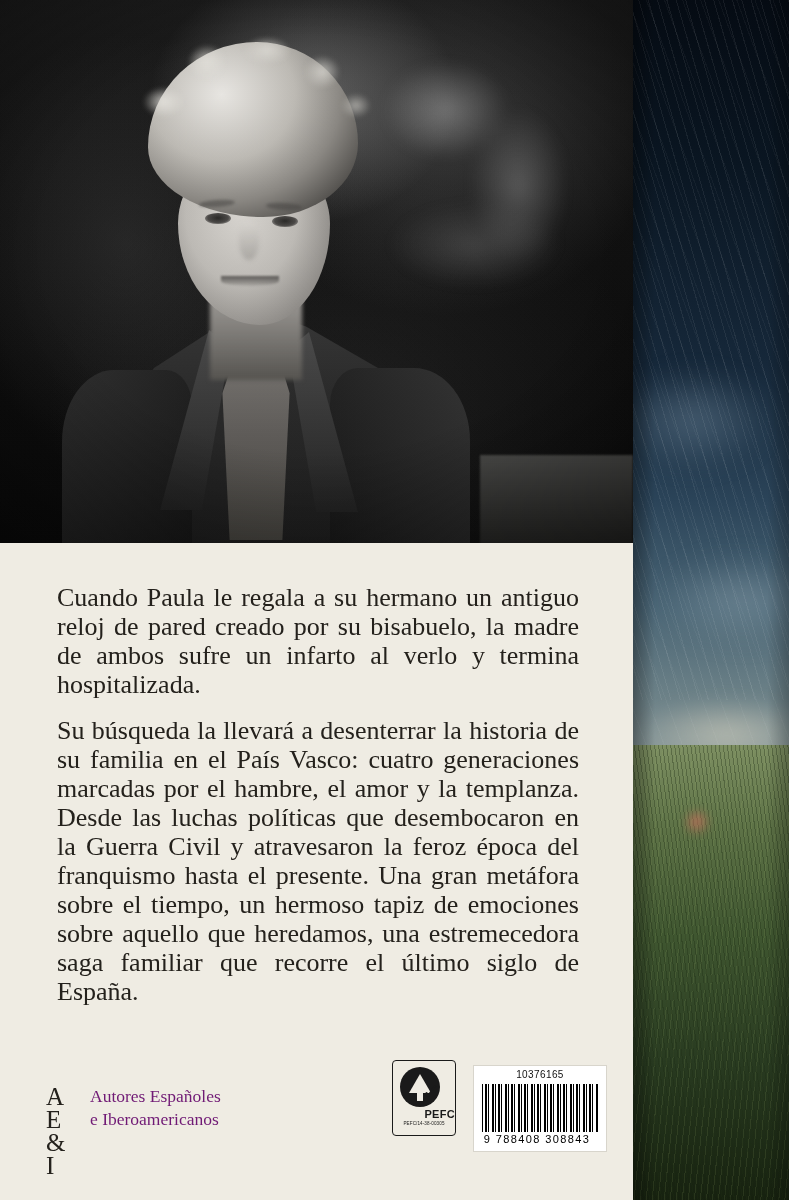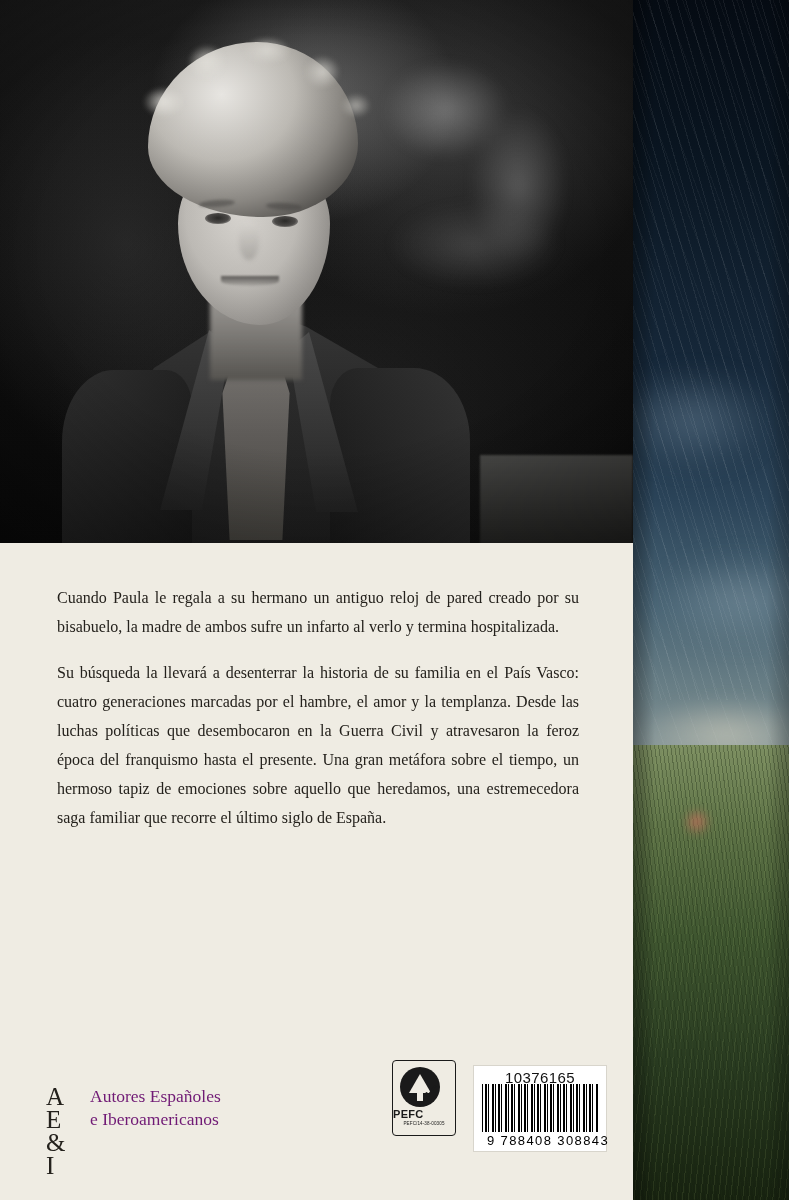--- a/index.html
+++ b/index.html
@@ -227,21 +227,21 @@
   
   .blurb {
     position: absolute;
     left: 57px;
     top: 583px;
     width: 522px;
   }
   .blurb p {
     margin: 0 0 17px 0;
     font-family: "Liberation Serif", serif;
-    font-size: 16px;
+    font-size: 26px;
     line-height: 29px;
     color: #24211c;
     text-align: justify;
     text-align-last: left;
     hyphens: auto;
   }
 
   
   .bottom-row {
     position: absolute;
@@ -304,21 +304,21 @@
     color: #1a1a1a;
     font-size: 22px;
     line-height: 22px;
     font-family: "Liberation Sans", sans-serif;
   }
   .pefc-name {
     position: absolute;
     left: 0;
     top: 47px;
     width: 62px;
-    text-align: left;
+    text-align: right;
     font-family: "Liberation Sans", sans-serif;
     font-weight: bold;
     font-size: 11px;
     color: #1a1a1a;
     letter-spacing: 0.3px;
   }
   .pefc-code {
     position: absolute;
     left: 0;
     top: 60px;
@@ -340,21 +340,21 @@
     background: #ffffff;
     border: 1px solid #d8d5cc;
   }
   .barcode-number-top {
     position: absolute;
     left: 0;
     top: 3px;
     width: 132px;
     text-align: center;
     font-family: "Liberation Sans", sans-serif;
-    font-size: 15px;
+    font-size: 10px;
     color: #111;
     letter-spacing: 0.4px;
   }
   .barcode-bars {
     position: absolute;
     left: 8px;
     top: 18px;
     width: 116px;
     height: 48px;
     background-image: repeating-linear-gradient(
@@ -364,26 +364,26 @@
       #000 3px, #000 5px,
       #fff 5px, #fff 6px,
       #000 6px, #000 7px,
       #fff 7px, #fff 10px,
       #000 10px, #000 12px,
       #fff 12px, #fff 13px
     );
   }
   .barcode-digits {
     position: absolute;
-    left: 12px;
+    left: 1px;
     top: 67px;
     width: 124px;
     text-align: center;
     font-family: "Liberation Sans", sans-serif;
-    font-size: 13px;
+    font-size: 11px;
     letter-spacing: 1.4px;
     color: #000;
   }
 
   
   .publisher {
     position: absolute;
     left: 46px;
     top: 30px;
     width: 260px;

